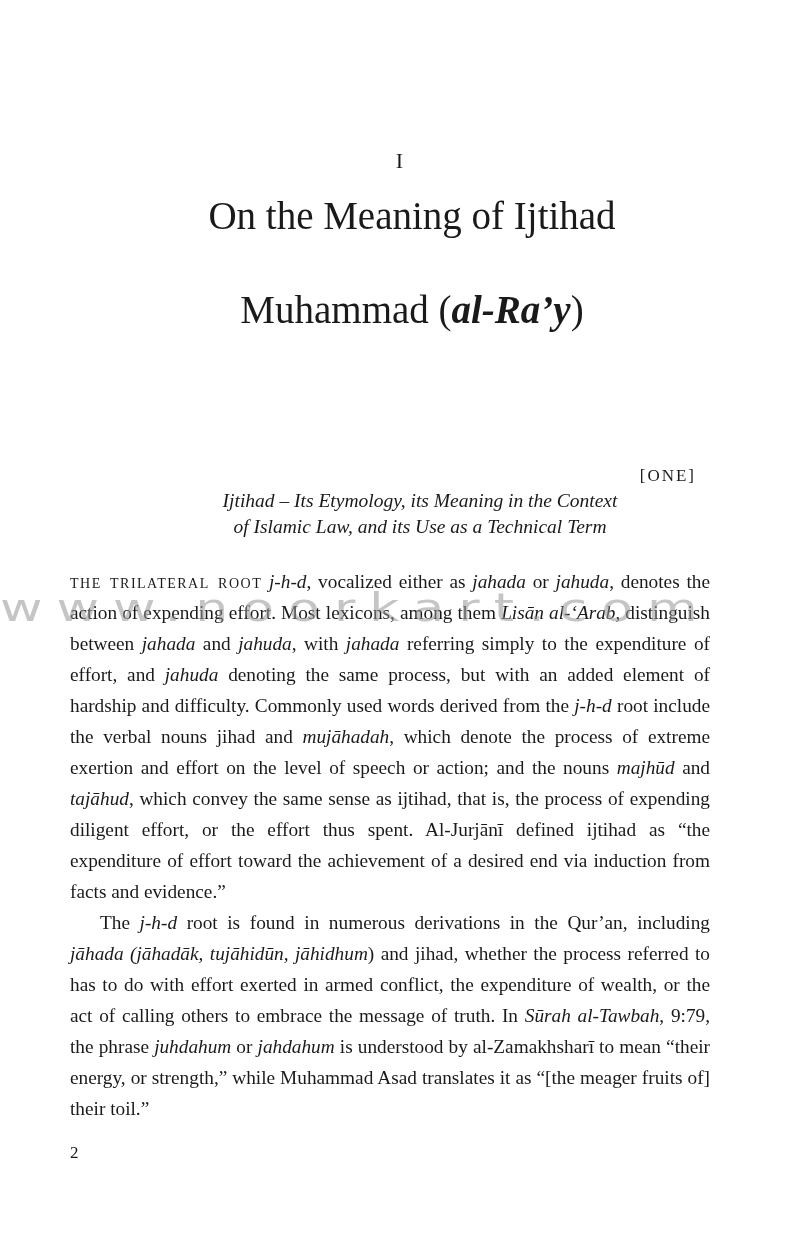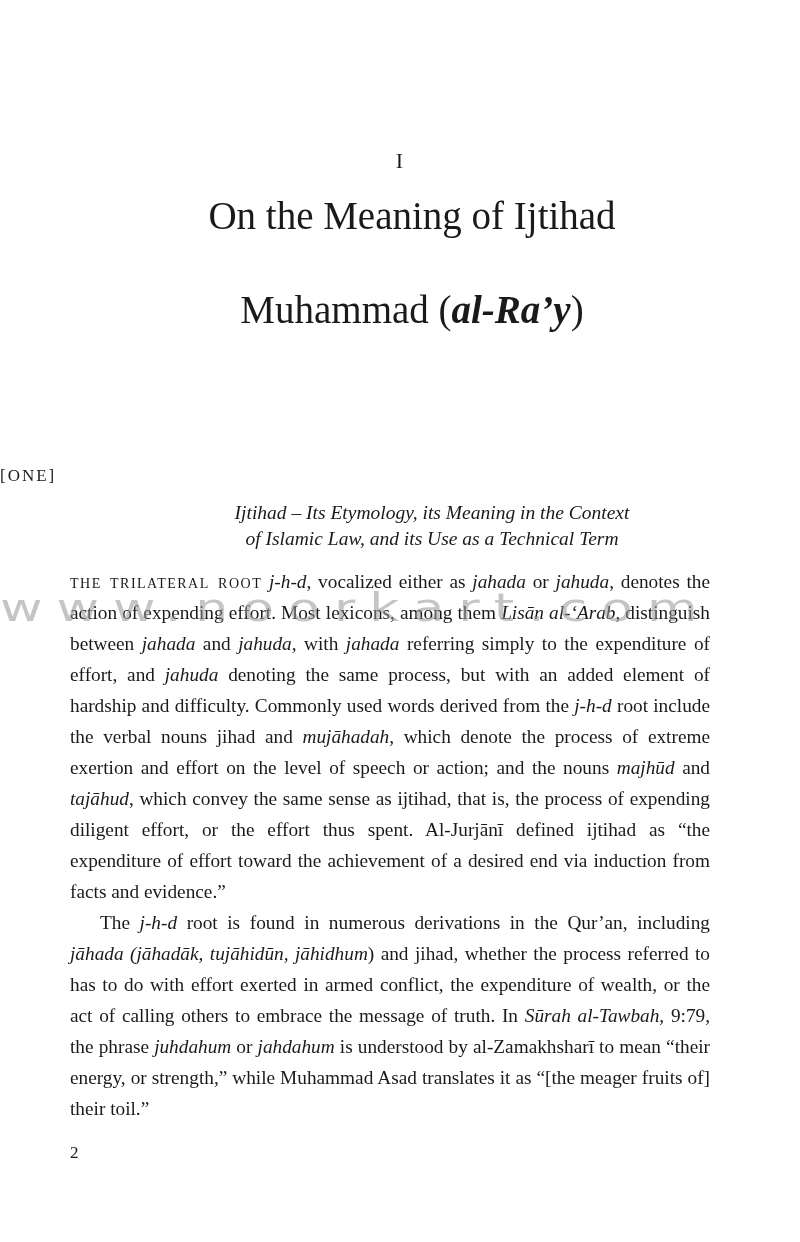--- a/index.html
+++ b/index.html
@@ -37,34 +37,34 @@
     font-size: 39px;
     line-height: 47px;
     font-weight: normal;
     margin: 12px;
   }
   .chapter-title em { font-style: italic; font-weight: bold; }
   .section-label {
     position: absolute;
     top: 466px;
     left: 0; width: 696px;
-    text-align: left;
+    text-align: right;
     font-size: 17px;
     letter-spacing: 2px;
     font-variant: small-caps;
   }
   .section-title {
     position: absolute;
     top: 488px;
     left: 150px; width: 540px;
     text-align: center;
     font-style: italic;
     font-size: 19.5px;
     line-height: 26px;
-    margin: 12px;
+    margin: 0;
     font-weight: normal;
   }
   .body-text {
     position: absolute;
     top: 566px;
     left: 70px;
     width: 640px;
     font-size: 19.3px;
     line-height: 31px;
     text-align: justify;

